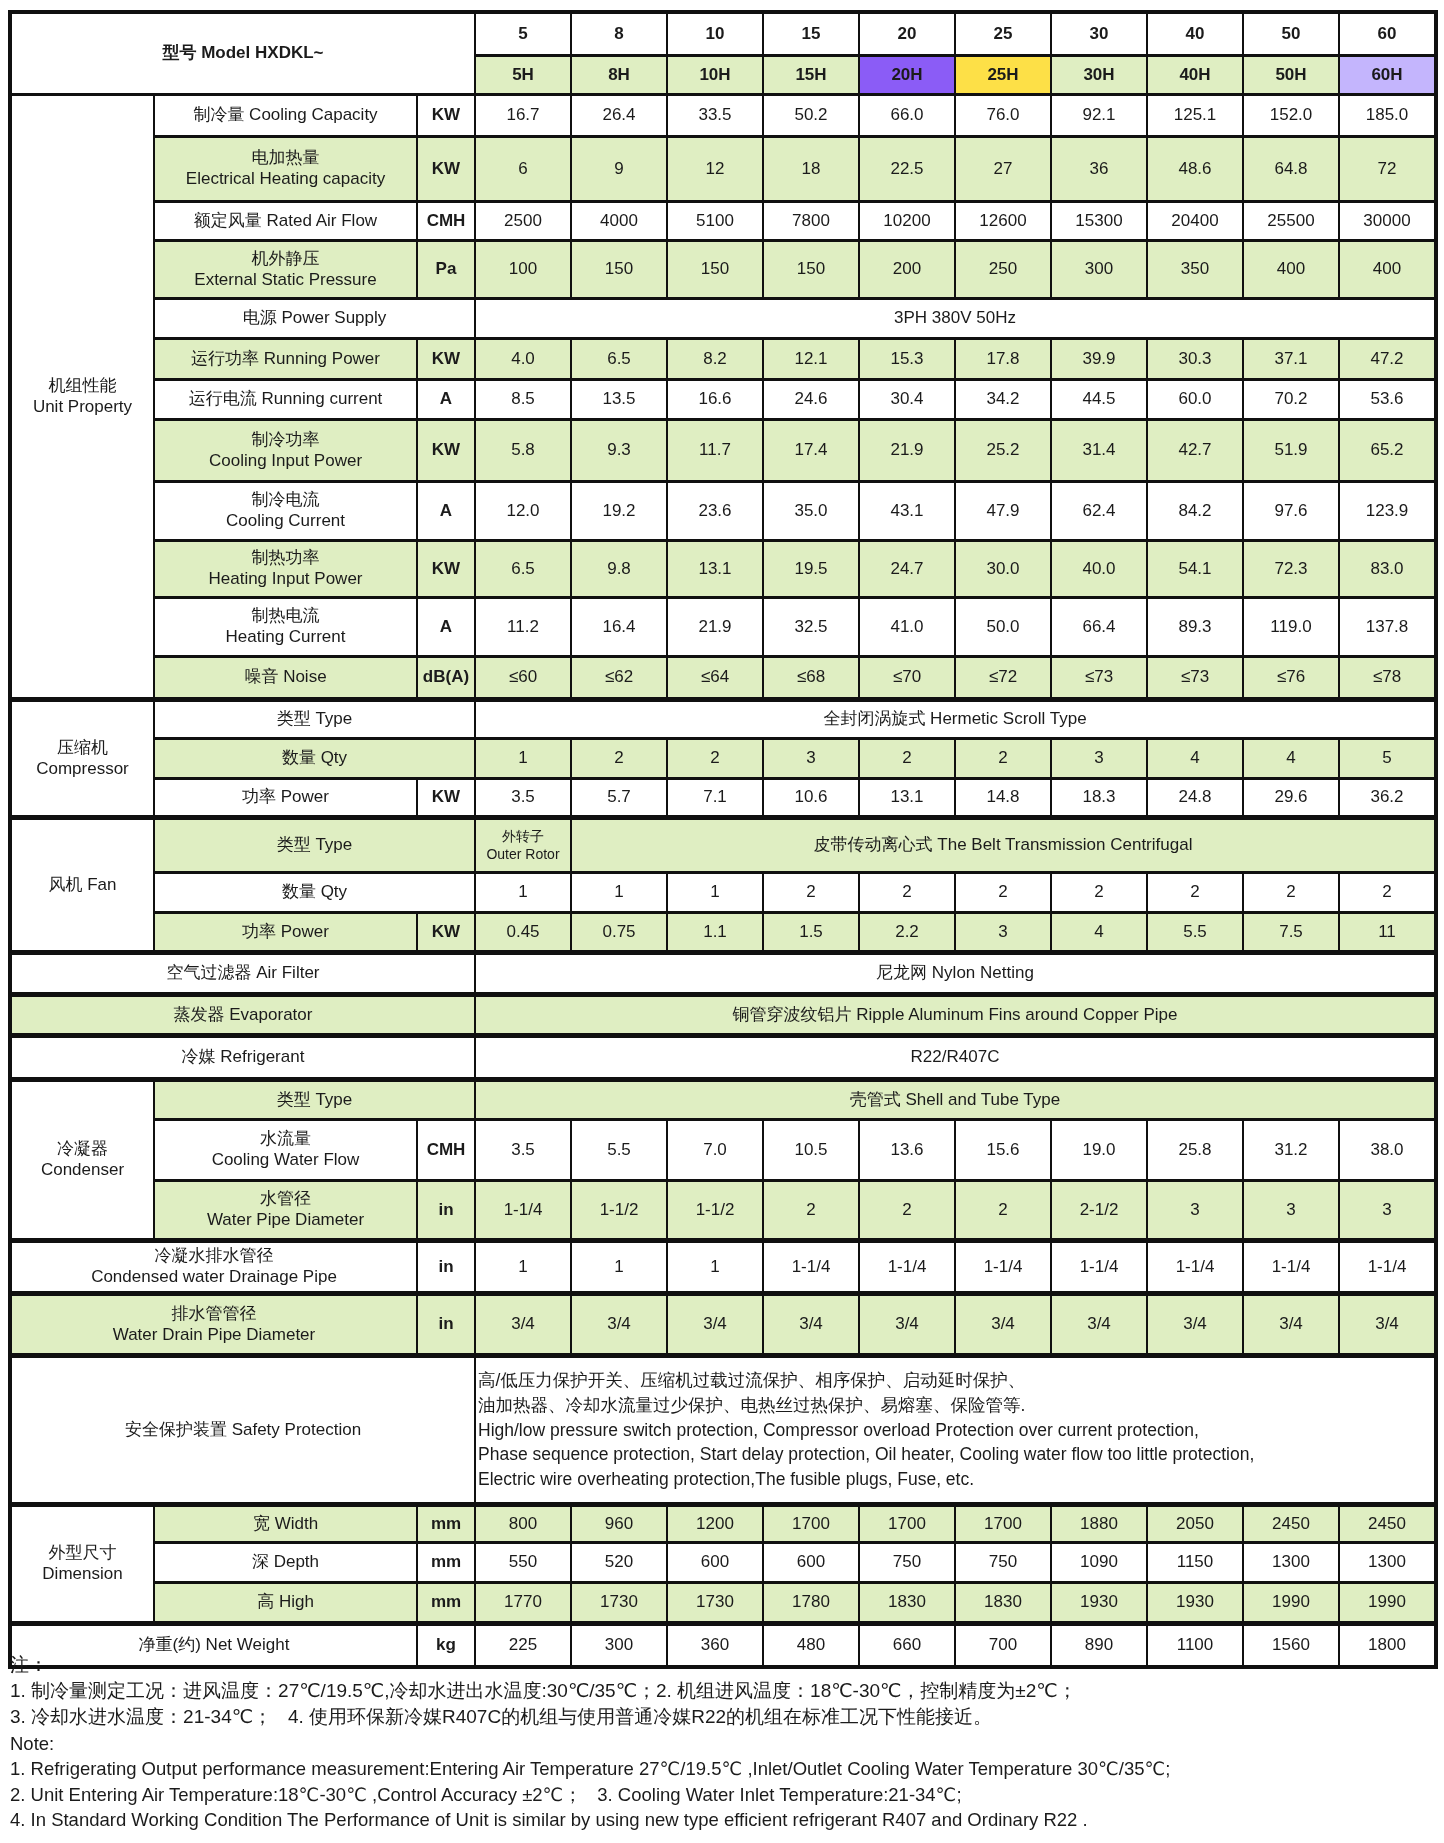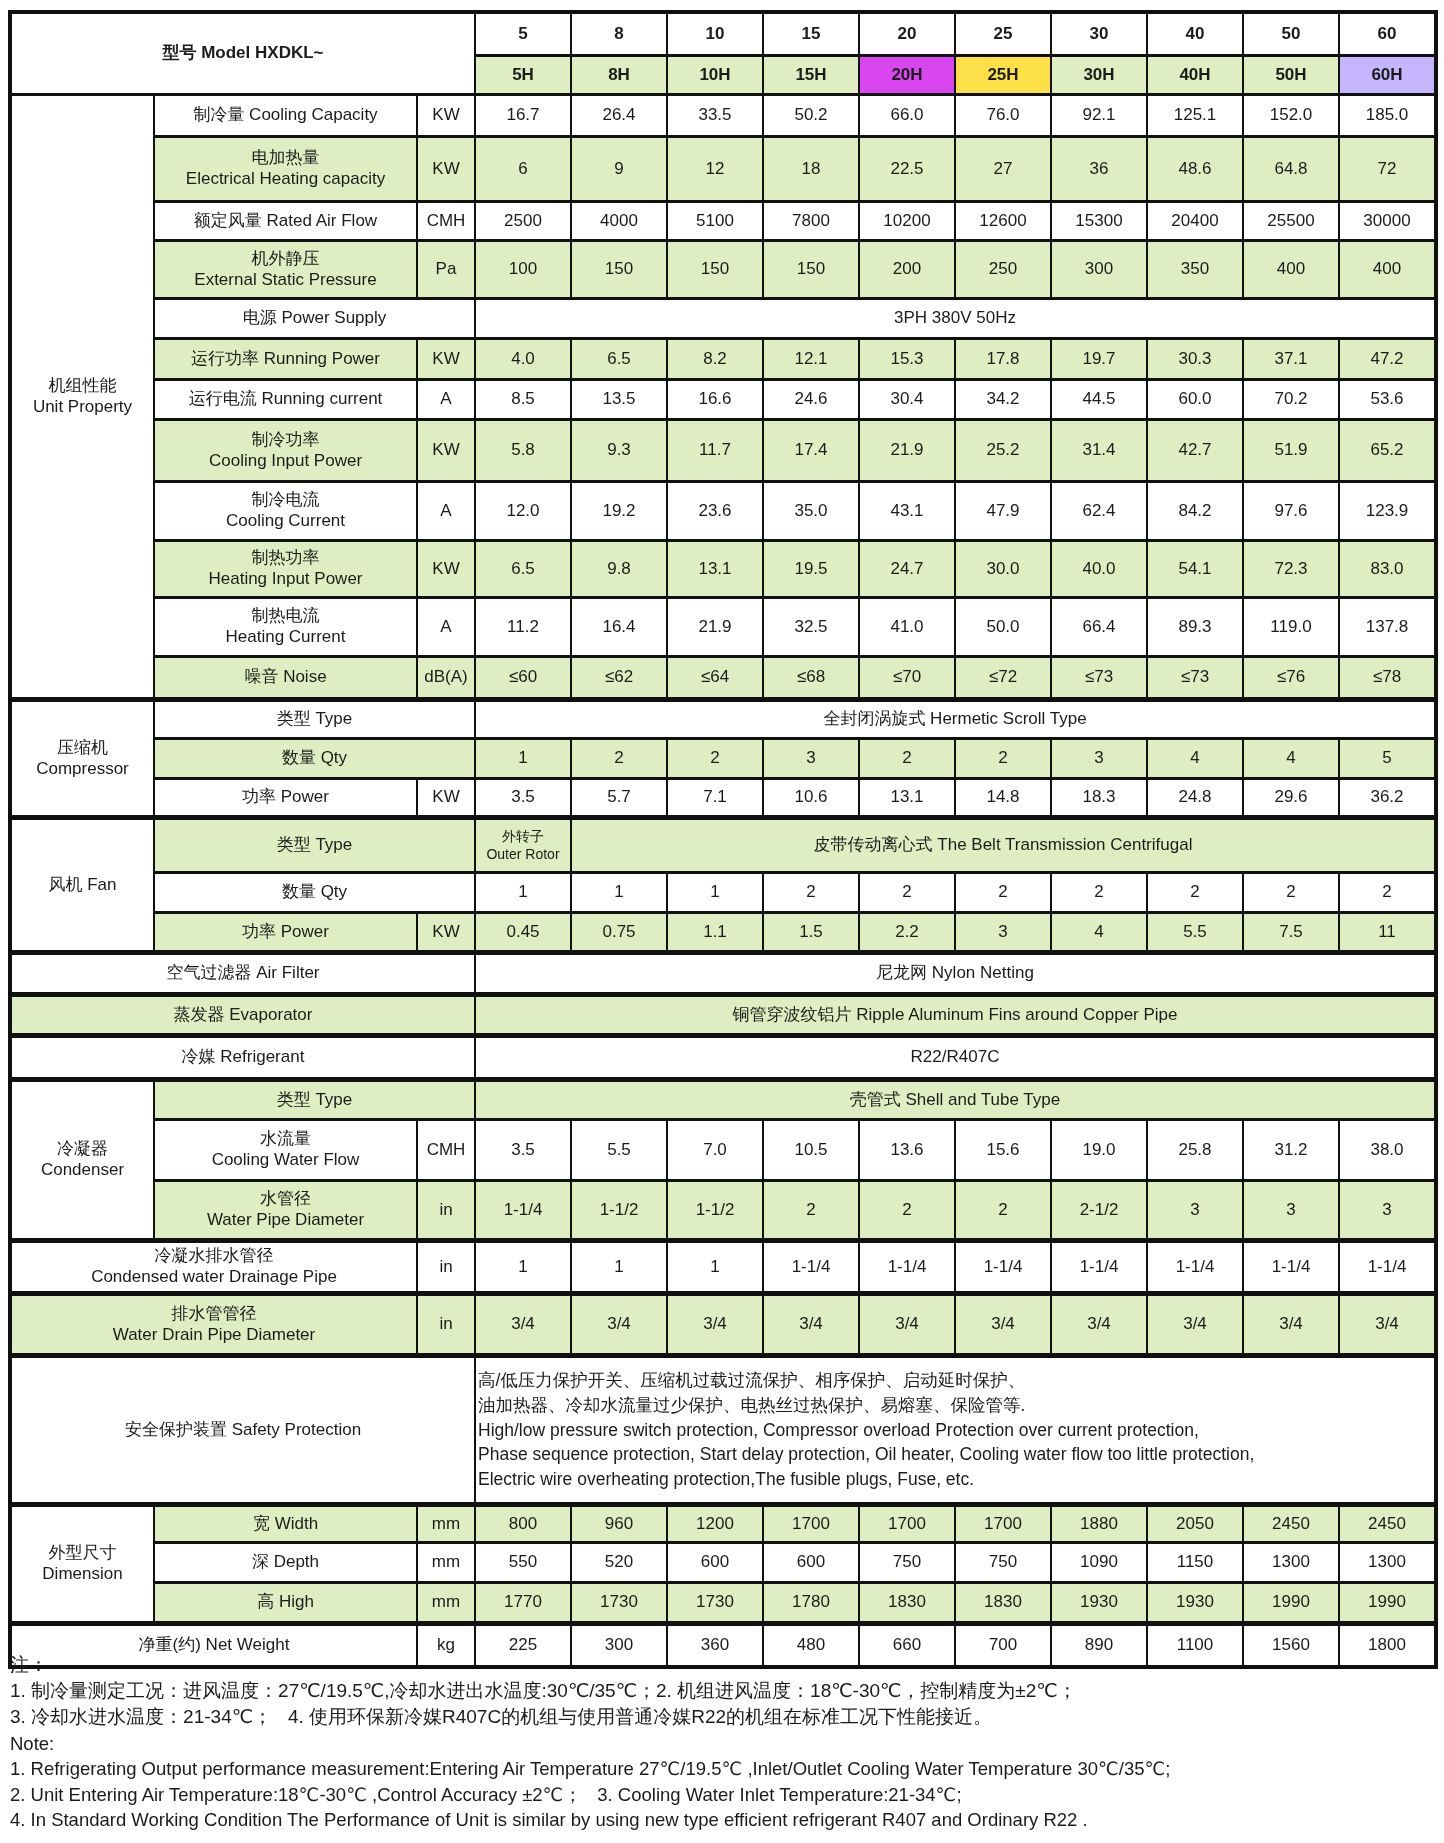--- a/index.html
+++ b/index.html
@@ -24,21 +24,21 @@
     overflow:hidden;
   }
   table.spec{border:4px solid #101010;}
   tr.sec > th, tr.sec > td{border-top-width:5px;}
   th.model-header{font-size:20px;font-weight:bold;}
   th.model-col{font-size:19px;font-weight:bold;}
   td.category-cell{background:#ffffff;font-size:17px;}
   td.green-cell{background:#dfeec2;}
   td.value-cell{font-size:18px;}
   td.row-label{font-size:17px;}
-  td.unit-cell{font-size:16px;padding:1px 0;}
+  td.unit-cell{font-size:16px;padding:1px 0;font-weight:bold;}
   td.big{font-size:19px;}
   td.safety-value{text-align:left;padding:6px 10px 6px 12px;}
   .safety-line{font-size:17.5px;line-height:1.42;text-align:left;}
   .lbl-line{display:block;}
   .notes{position:absolute;left:10px;top:1652px;width:1428px;}
   .note-line{font-size:18.5px;line-height:1.38;white-space:pre-wrap;}
   .note-line.zh{font-size:19px;}
 </style>
 </head>
 <body>
@@ -102,21 +102,21 @@
           </th>
           <th class="model-col" style="height: 34px; background: rgb(223, 238, 194);">
             <span class="lbl-line">8H</span>
           </th>
           <th class="model-col" style="height: 34px; background: rgb(223, 238, 194);">
             <span class="lbl-line">10H</span>
           </th>
           <th class="model-col" style="height: 34px; background: rgb(223, 238, 194);">
             <span class="lbl-line">15H</span>
           </th>
-          <th class="model-col" style="height: 34px; background: #d946ef;">
+          <th class="model-col" style="height: 34px; background: #8b5cf6;">
             <span class="lbl-line">20H</span>
           </th>
           <th class="model-col" style="height: 34px; background: #fde047;">
             <span class="lbl-line">25H</span>
           </th>
           <th class="model-col" style="height: 34px; background: rgb(223, 238, 194);">
             <span class="lbl-line">30H</span>
           </th>
           <th class="model-col" style="height: 34px; background: rgb(223, 238, 194);">
             <span class="lbl-line">40H</span>
@@ -315,21 +315,21 @@
           <td class="value-cell green-cell">
             <span class="lbl-line">12.1</span>
           </td>
           <td class="value-cell green-cell">
             <span class="lbl-line">15.3</span>
           </td>
           <td class="value-cell green-cell">
             <span class="lbl-line">17.8</span>
           </td>
           <td class="value-cell green-cell">
-            <span class="lbl-line">19.7</span>
+            <span class="lbl-line">39.9</span>
           </td>
           <td class="value-cell green-cell">
             <span class="lbl-line">30.3</span>
           </td>
           <td class="value-cell green-cell">
             <span class="lbl-line">37.1</span>
           </td>
           <td class="value-cell green-cell">
             <span class="lbl-line">47.2</span>
           </td>

